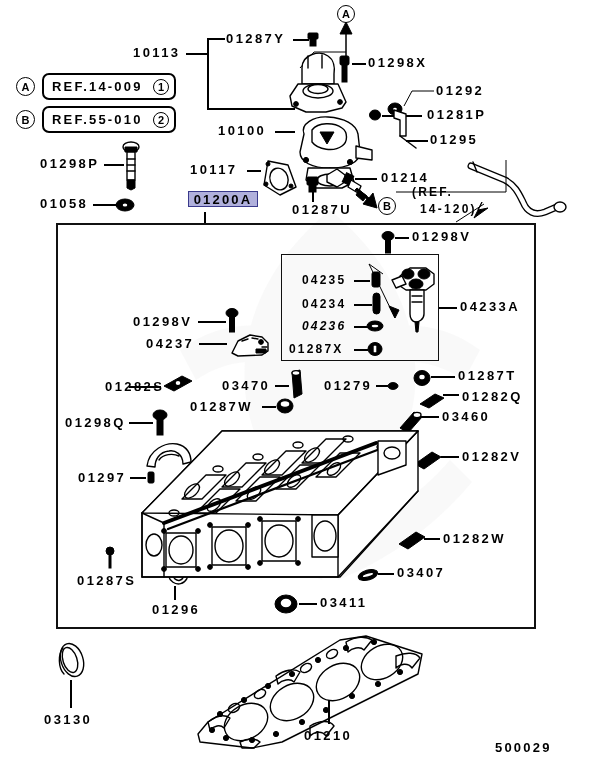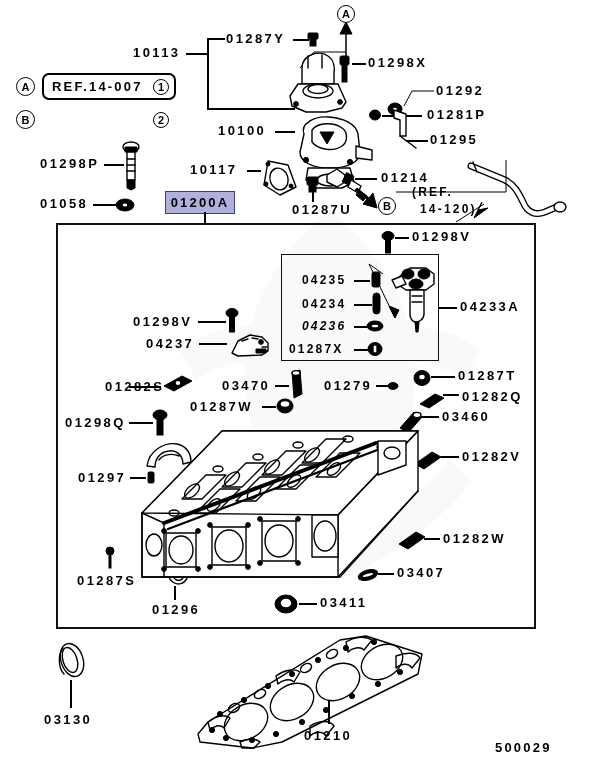--- a/index.html
+++ b/index.html
@@ -186,28 +186,31 @@
   <svg style="left:396px;top:160px;" width="110" height="62">
     <path class="thin" d="M0 32 L110 32 L110 0"></path>
     <path class="ptf" d="M78 58 L86 42 L82 50 L92 48 Z"></path>
     <path class="thin" d="M60 62 L88 44"></path>
   </svg>
 
   <div class="circ" style="left:16px;top:77px;width:19px;height:19px;">
     <span>A</span>
   </div>
   <div class="refbox" style="left:42px;top:73px;width:134px;height:27px;">
-    <span class="rtxt">REF.14-007</span>
+    <span class="rtxt">REF.14-009</span>
   </div>
   <div class="circ" style="left:153px;top:79px;width:16px;height:16px;">
     <span>1</span>
   </div>
 
   <div class="circ" style="left:16px;top:110px;width:19px;height:19px;">
     <span>B</span>
+  </div>
+  <div class="refbox" style="left:42px;top:106px;width:134px;height:27px;">
+    <span class="rtxt">REF.55-010</span>
   </div>
   <div class="circ" style="left:153px;top:112px;width:16px;height:16px;">
     <span>2</span>
   </div>
 
   <div class="lbl" style="left:40px;top:157px;">01298P</div>
   <div class="ln lnh" style="left:104px;top:164px;width:20px;"></div>
   <svg style="left:121px;top:141px;" width="20" height="50">
     <ellipse class="ptw" cx="10" cy="6" rx="8" ry="5"></ellipse>
     <path class="ptf" d="M4 6 L16 6 L16 11 L4 11 Z"></path>
@@ -216,21 +219,21 @@
     <path class="pt" d="M6 18 L14 18 M6 24 L14 24 M6 30 L14 30"></path>
   </svg>
 
   <div class="lbl" style="left:40px;top:197px;">01058</div>
   <div class="ln lnh" style="left:93px;top:204px;width:24px;"></div>
   <svg style="left:114px;top:196px;" width="22" height="18">
     <ellipse class="ptf" cx="11" cy="9" rx="9" ry="6"></ellipse>
     <ellipse class="ptw" cx="11" cy="9" rx="3" ry="2.2"></ellipse>
   </svg>
 
-  <div class="hl" style="left:165px;top:191px;width:70px;height:23px;
+  <div class="hl" style="left:188px;top:191px;width:70px;height:16px;
               background:#b0b0dc;border:1.5px solid #3a3a8c;">
     <span class="hltxt">01200A</span>
   </div>
   <div class="ln lnv" style="left:204px;top:212px;height:12px;"></div>
 
   <div class="mainbox" style="left:56px;top:223px;width:480px;height:406px;"></div>
 
   <svg style="left:380px;top:231px;" width="16" height="24">
     <ellipse class="ptf" cx="8" cy="5" rx="6" ry="4.5"></ellipse>
     <rect class="ptf" x="5.5" y="8" width="5" height="14"></rect>

